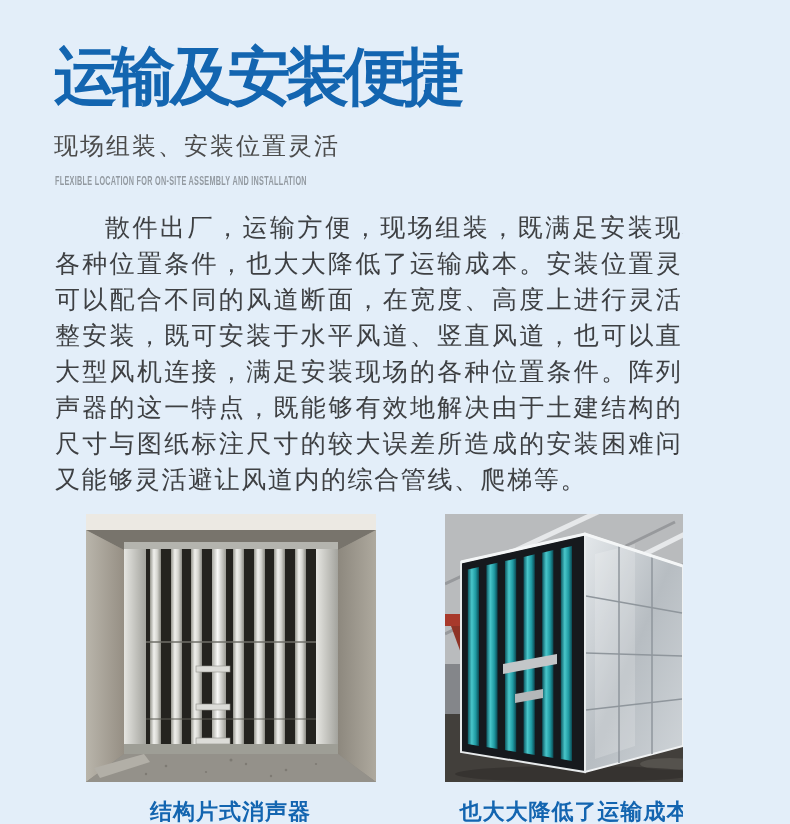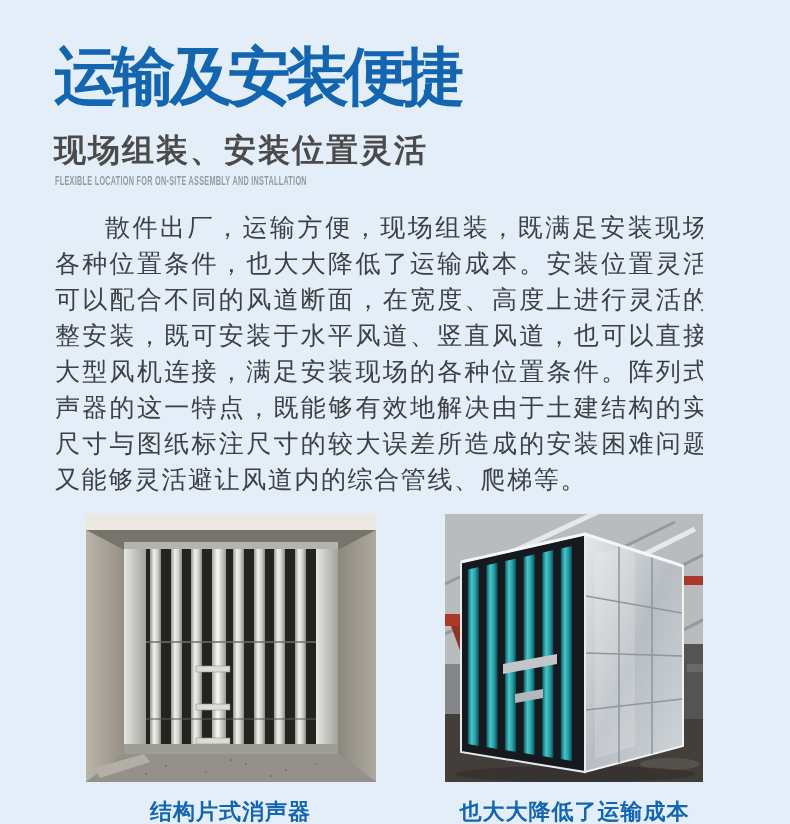--- a/index.html
+++ b/index.html
@@ -1,29 +1,28 @@
 <!DOCTYPE html>
 <html><head>
 <meta charset="utf-8">
 <style>
   html,body { margin:0; padding:0; background:#e3eef9; }
   .page {
     position:relative; width:683px; height:824px;
     background:#e3eef9; overflow:hidden;
     font-family:"Liberation Sans","DejaVu Sans",sans-serif;
-    padding-left:20px;
   }
   .title {
     position:absolute; left:54px; top:42px; margin:0;
     font-size:63px; line-height:1.1; font-weight:800;
     letter-spacing:-5px; color:#1365b0; white-space:nowrap;
   }
   .subtitle {
     position:absolute; left:54px; top:130px; margin:0;
-    font-size:32px; line-height:1.3; font-weight:700;
+    font-size:24px; line-height:1.3; font-weight:400;
     letter-spacing:2px; color:#4b4b4b; white-space:nowrap;
   }
   .subtitle-en {
     position:absolute; left:55px; top:174px;
     font-size:12.5px; font-weight:700; letter-spacing:0.5px;
     color:#939aa1; white-space:nowrap;
     transform:scaleX(0.58); transform-origin:left center;
   }
   .body-text {
     position:absolute; left:55px; top:209px; width:682px; margin:0;

